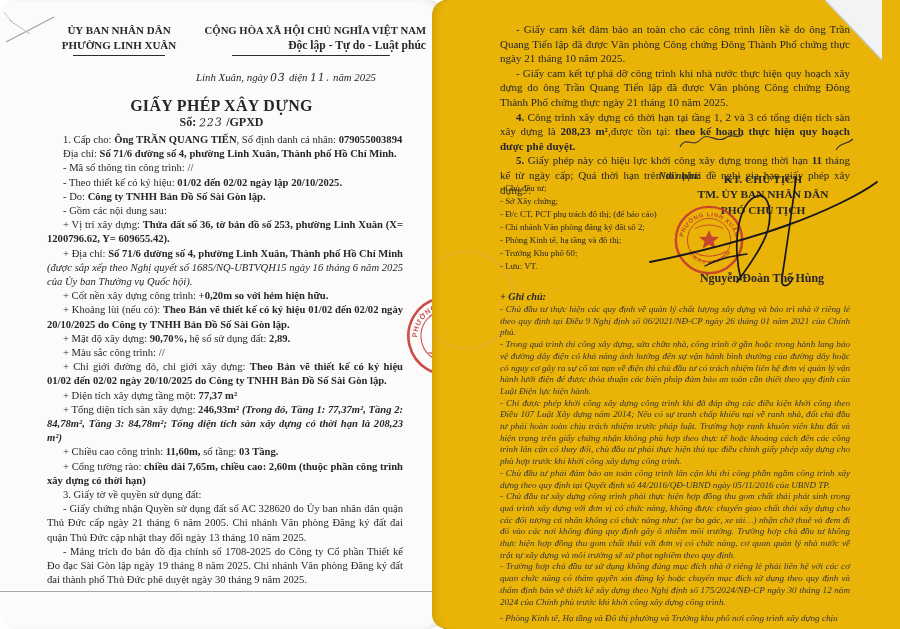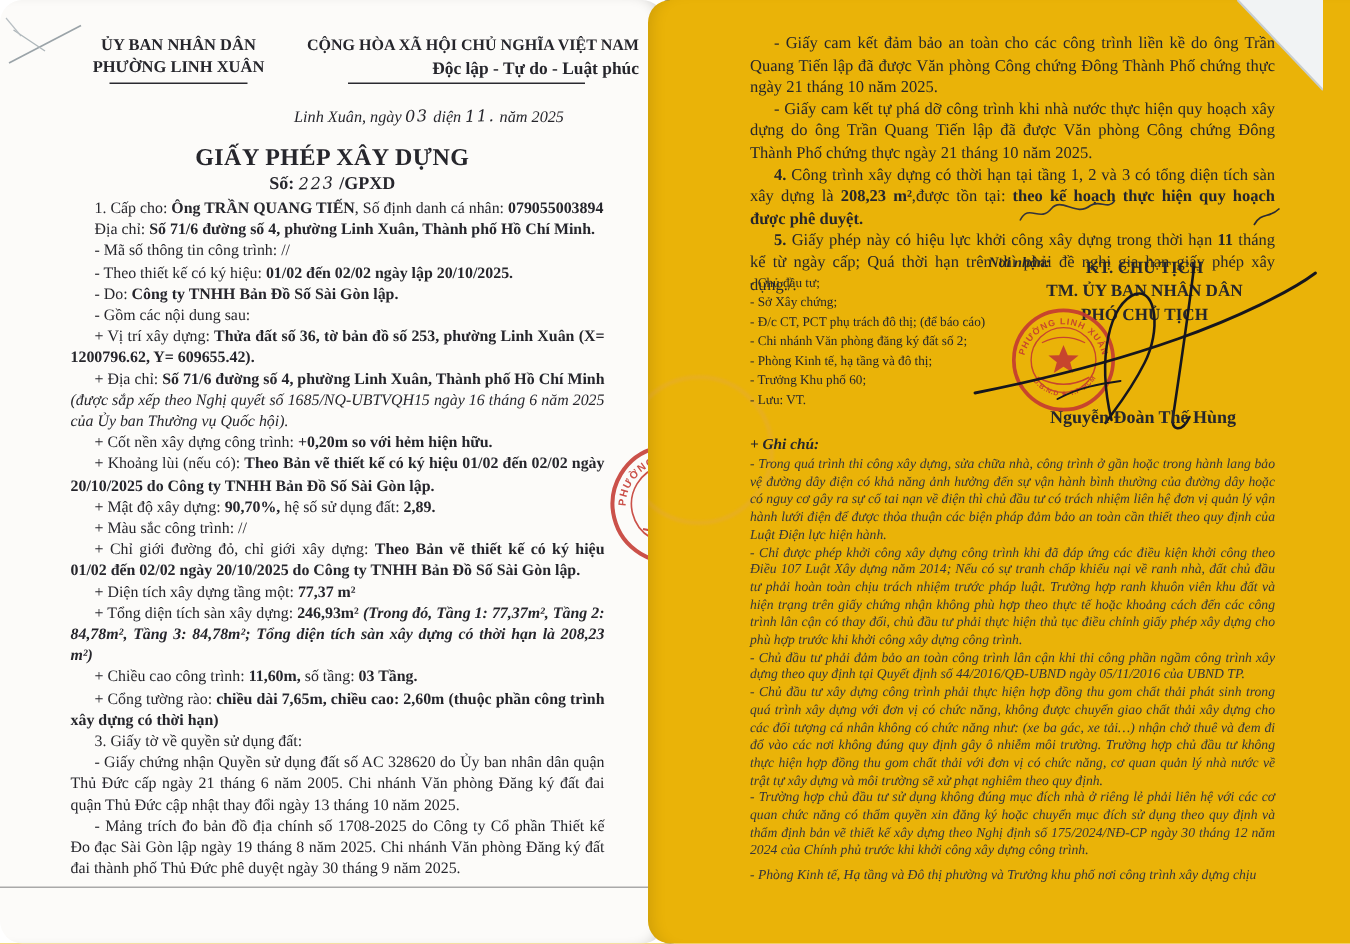--- a/index.html
+++ b/index.html
@@ -198,20 +198,21 @@
     <path d="M96,114 C86,72 95,36 112,30 C126,26 129,55 118,76 C108,96 96,110 92,116" stroke="#16161e" stroke-width="1.7" fill="none" stroke-linecap="round"></path>
     <path d="M151,12 C147,45 141,85 137,112 C135,121 143,123 148,112" stroke="#16161e" stroke-width="1.7" fill="none" stroke-linecap="round"></path>
     <path d="M60,100 C75,92 88,90 102,88" stroke="#16161e" stroke-width="1.3" fill="none" stroke-linecap="round"></path>
   </svg>
 
   <div class="signer">Nguyễn Đoàn Thế Hùng</div>
 
   <div class="notes">
     <p class="notes-label">+ Ghi chú:</p>
     <div>
+        <p class="note"><span>- Chủ đầu tư thực hiện các quy định về quản lý chất lượng xây dựng và bảo trì nhà ở riêng lẻ theo quy định tại Điều 9 Nghị định số 06/2021/NĐ-CP ngày 26 tháng 01 năm 2021 của Chính phủ.</span></p>
         <p class="note"><span>- Trong quá trình thi công xây dựng, sửa chữa nhà, công trình ở gần hoặc trong hành lang bảo vệ đường dây điện có khả năng ảnh hưởng đến sự vận hành bình thường của đường dây hoặc có nguy cơ gây ra sự cố tai nạn về điện thì chủ đầu tư có trách nhiệm liên hệ đơn vị quản lý vận hành lưới điện để được thỏa thuận các biện pháp đảm bảo an toàn cần thiết theo quy định của Luật Điện lực hiện hành.</span></p>
         <p class="note"><span>- Chỉ được phép khởi công xây dựng công trình khi đã đáp ứng các điều kiện khởi công theo Điều 107 Luật Xây dựng năm 2014; Nếu có sự tranh chấp khiếu nại về ranh nhà, đất chủ đầu tư phải hoàn toàn chịu trách nhiệm trước pháp luật. Trường hợp ranh khuôn viên khu đất và hiện trạng trên giấy chứng nhận không phù hợp theo thực tế hoặc khoảng cách đến các công trình lân cận có thay đổi, chủ đầu tư phải thực hiện thủ tục điều chỉnh giấy phép xây dựng cho phù hợp trước khi khởi công xây dựng công trình.</span></p>
         <p class="note"><span>- Chủ đầu tư phải đảm bảo an toàn công trình lân cận khi thi công phần ngầm công trình xây dựng theo quy định tại Quyết định số 44/2016/QĐ-UBND ngày 05/11/2016 của UBND TP.</span></p>
         <p class="note"><span>- Chủ đầu tư xây dựng công trình phải thực hiện hợp đồng thu gom chất thải phát sinh trong quá trình xây dựng với đơn vị có chức năng, không được chuyển giao chất thải xây dựng cho các đối tượng cá nhân không có chức năng như: (xe ba gác, xe tải…) nhận chở thuê và đem đi đổ vào các nơi không đúng quy định gây ô nhiễm môi trường. Trường hợp chủ đầu tư không thực hiện hợp đồng thu gom chất thải với đơn vị có chức năng, cơ quan quản lý nhà nước về trật tự xây dựng và môi trường sẽ xử phạt nghiêm theo quy định.</span></p>
         <p class="note"><span>- Trường hợp chủ đầu tư sử dụng không đúng mục đích nhà ở riêng lẻ phải liên hệ với các cơ quan chức năng có thẩm quyền xin đăng ký hoặc chuyển mục đích sử dụng theo quy định và thẩm định bản vẽ thiết kế xây dựng theo Nghị định số 175/2024/NĐ-CP ngày 30 tháng 12 năm 2024 của Chính phủ trước khi khởi công xây dựng công trình.</span></p>
         <p class="note"><span>- Phòng Kinh tế, Hạ tầng và Đô thị phường và Trưởng khu phố nơi công trình xây dựng chịu</span></p>
       </div>
   </div>
 </div>
 

